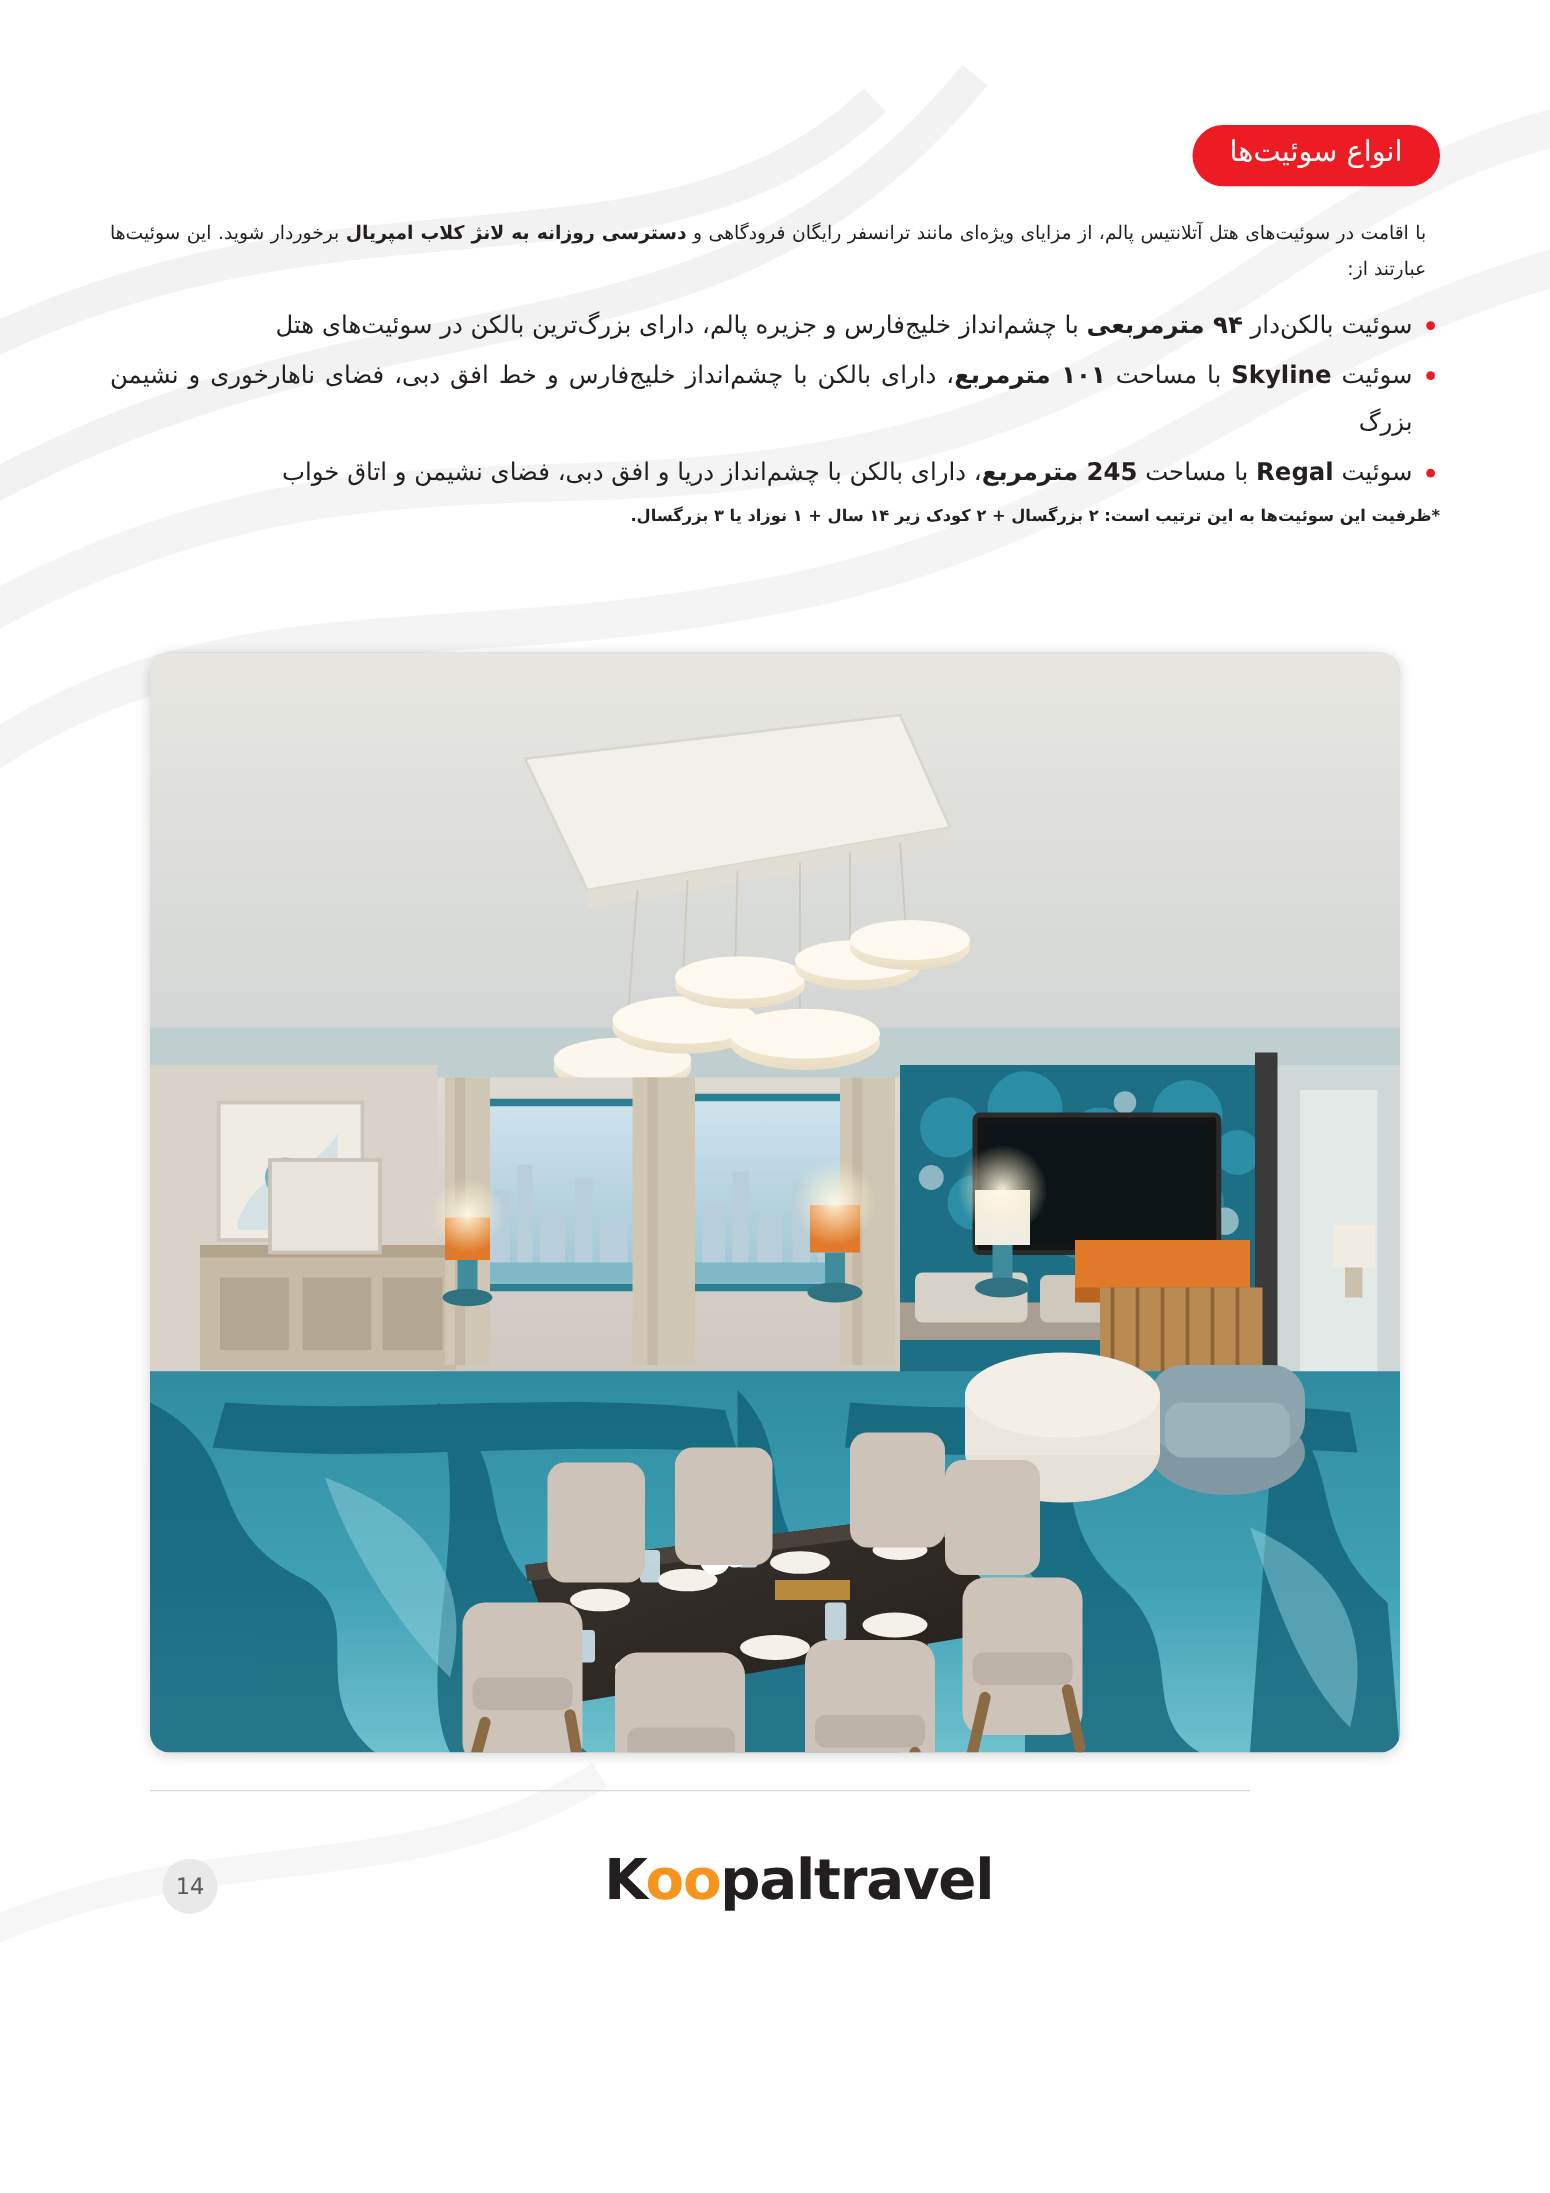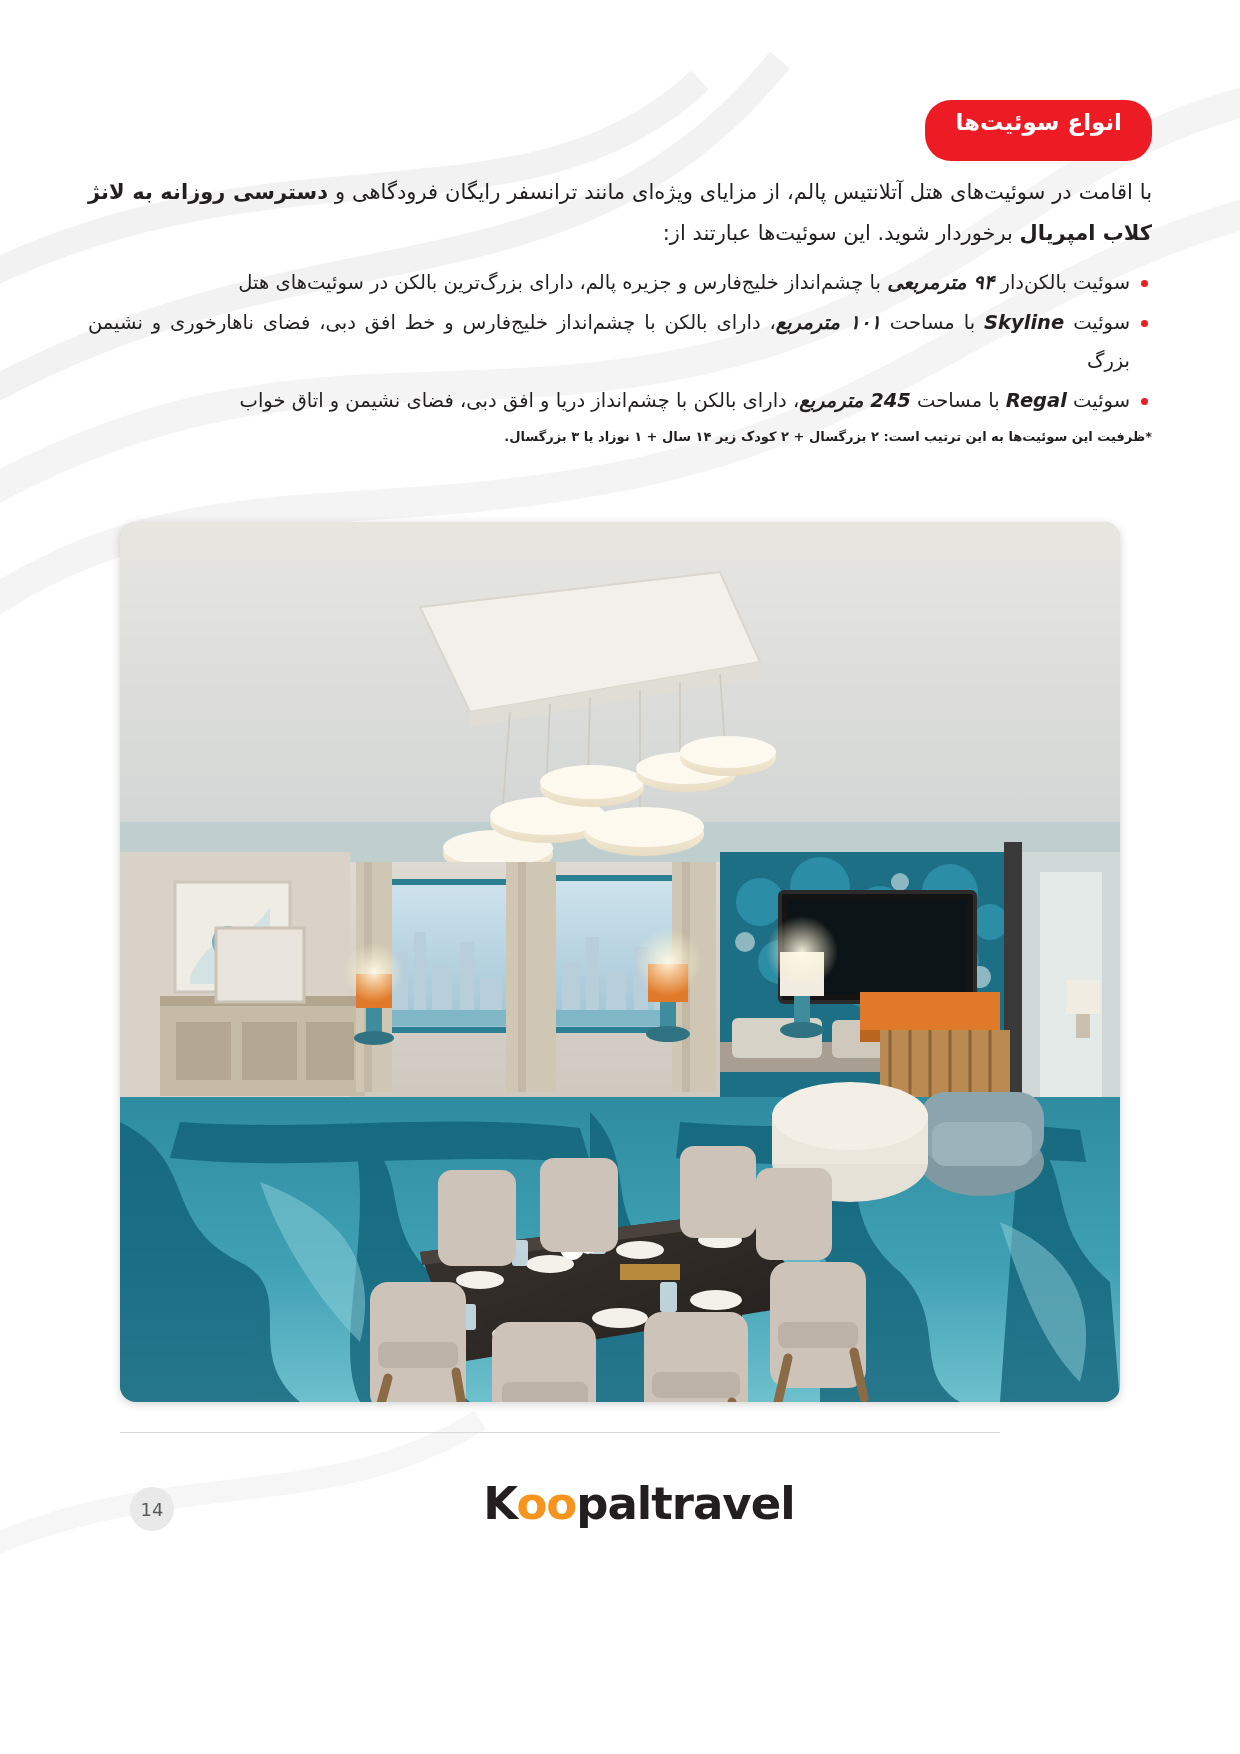--- a/index.html
+++ b/index.html
@@ -39,42 +39,42 @@
   .title-wrap {
     position: absolute;
     top: 100px;
     right: 88px;
   }
   .title-pill {
     display: inline-block;
     background: #ed1c24;
     color: #ffffff;
     border-radius: 26px;
-    padding: 9px 30px 24px 30px;
+    padding: 9px 30px 12px 30px;
     font-size: 23px;
-    font-weight: bold;
+    font-weight: normal;
     letter-spacing: 0;
     white-space: nowrap;
     line-height: 1.2;
   }
 
   
   .content {
     position: absolute;
     top: 172px;
     right: 88px;
     left: 88px;
     text-align: right;
     direction: rtl;
   }
 
   .intro {
-    font-size: 21px;
+    font-size: 15px;
     line-height: 1.95;
-    margin: 0 0 10px 0;
+    margin: 0 11px 10px 0;
     text-align: justify;
     text-align-last: right;
   }
   .intro b { font-weight: bold; }
 
   ul.suite-list {
     list-style: none;
     margin: 0;
     padding: 0;
   }
@@ -90,21 +90,21 @@
   ul.suite-list li::before {
     content: "";
     position: absolute;
     right: 4px;
     top: 16px;
     width: 7px;
     height: 7px;
     border-radius: 50%;
     background: #ed1c24;
   }
-  ul.suite-list li b { font-weight: bold; font-style: italic; }
+  ul.suite-list li b { font-weight: bold; }
   .lat { font-family: "DejaVu Sans", "Liberation Sans", sans-serif; font-weight: bold; }
 
   .capacity-note {
     font-size: 13px;
     font-weight: bold;
     line-height: 1.95;
     margin: 4px 0 0 0;
     text-align: right;
   }
 

